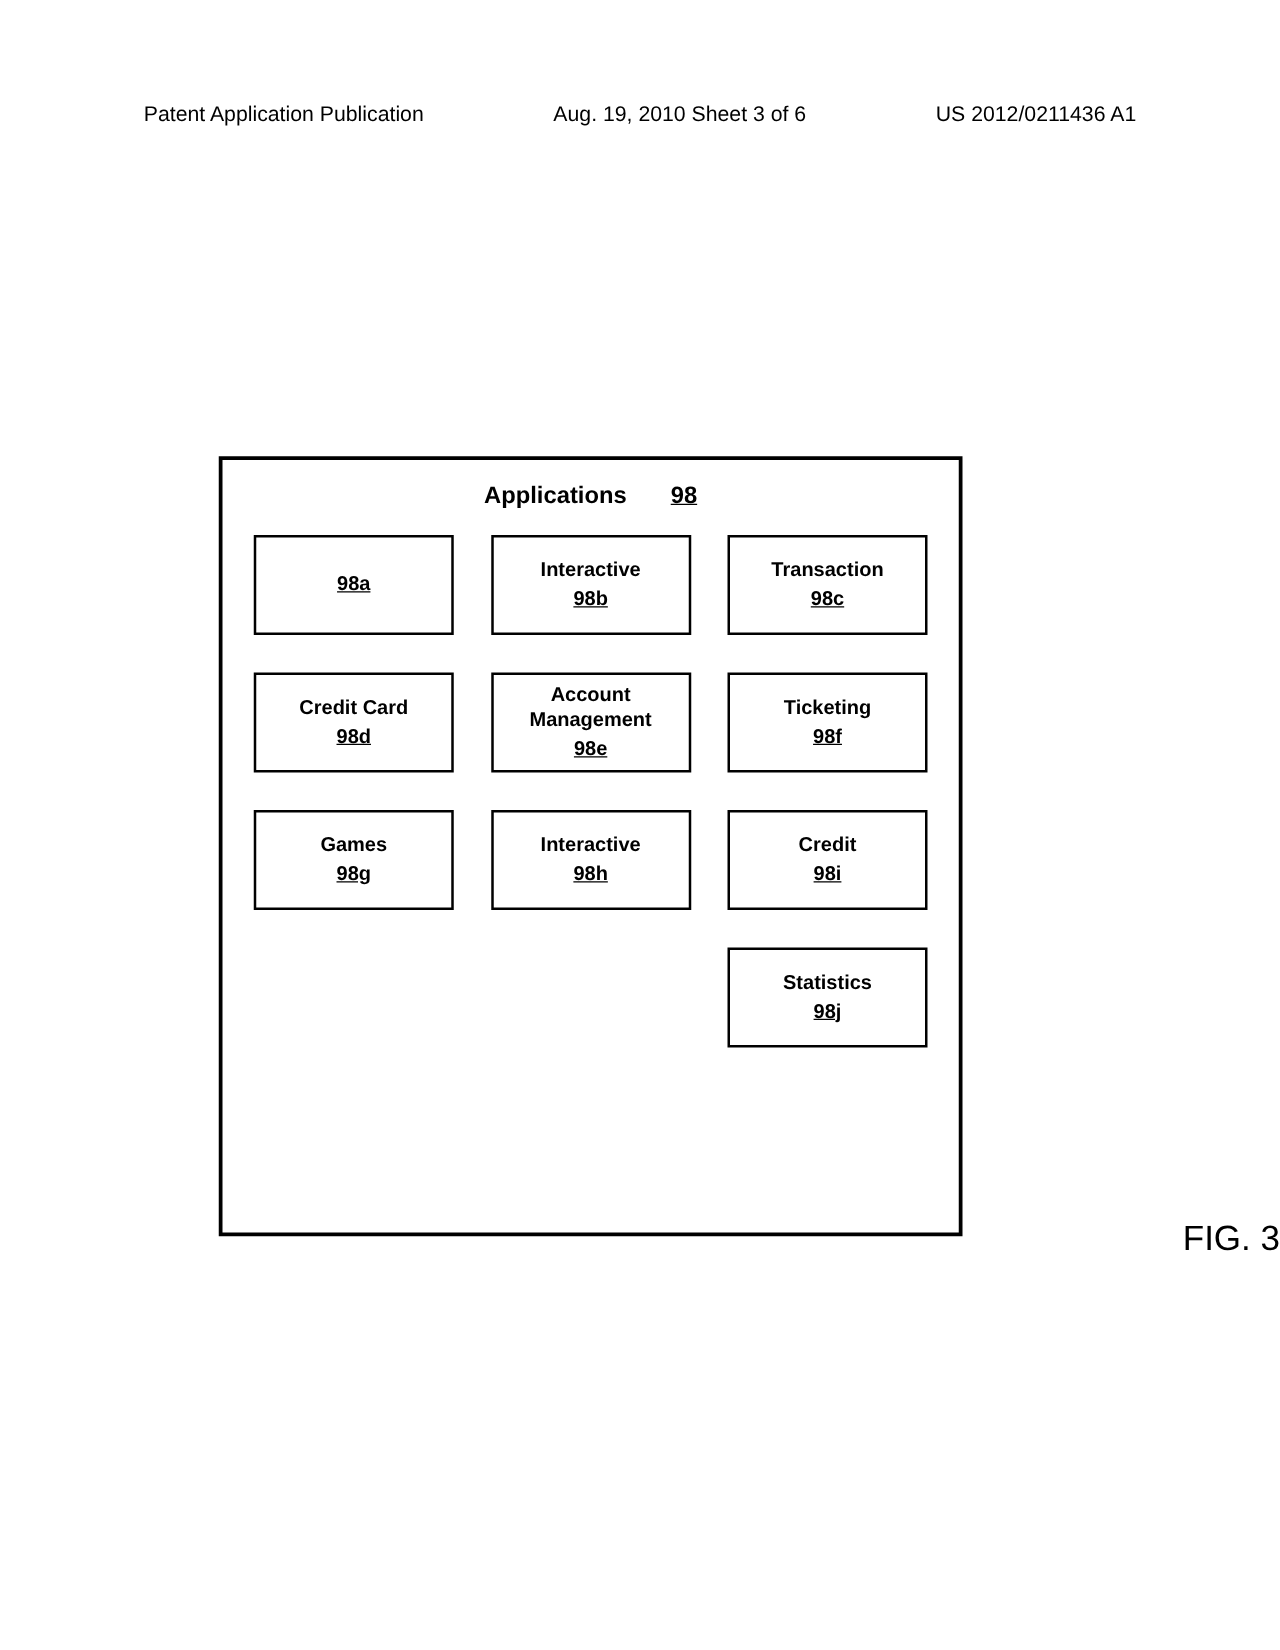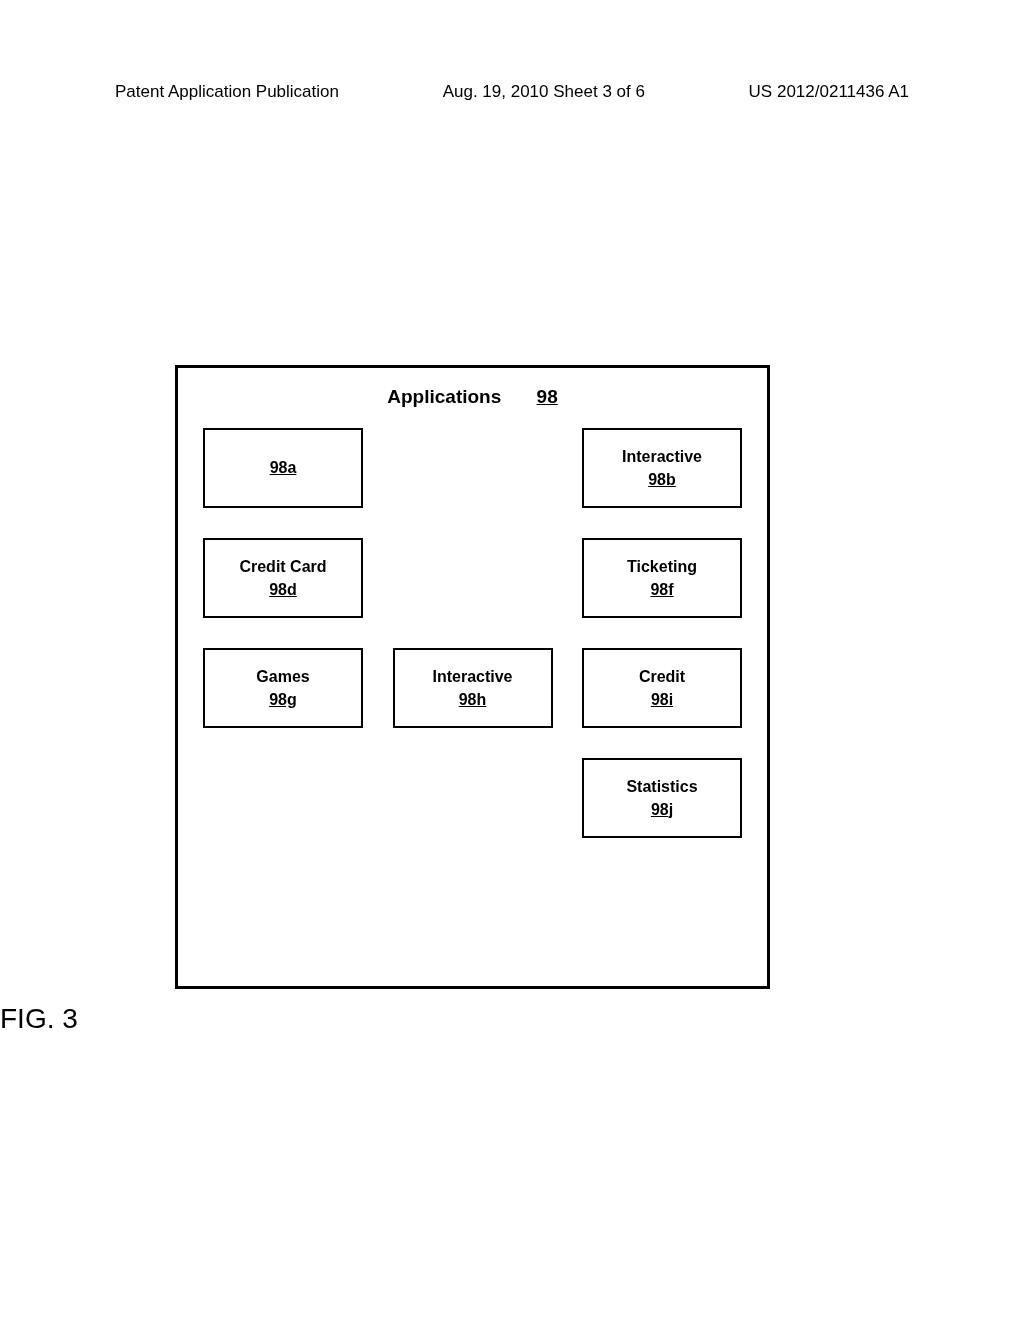--- a/index.html
+++ b/index.html
@@ -86,24 +86,23 @@
       margin-bottom: 3px;
     }
     .box-ref {
       text-decoration: underline;
     }
     .figure-caption {
       position: absolute;
       top: 975px;
       left: 0;
       right: 0;
-      text-align: left;
+      text-align: right;
       font-size: 28px;
       font-weight: normal;
-      margin-top: 28px;
     }
   </style>
 </head>
 <body>
 
 <div class="header">
   <span class="header-left">Patent Application Publication</span>
   <span class="header-center">Aug. 19, 2010  Sheet 3 of 6</span>
   <span class="header-right">US 2012/0211436 A1</span>
 </div>
@@ -115,25 +114,33 @@
   </div>
   <div class="grid">
     <div class="row">
       <div class="box">
         <div class="box-ref">98a</div>
       </div>
       <div class="box">
         <div class="box-label">Interactive</div>
         <div class="box-ref">98b</div>
       </div>
+      <div class="box">
+        <div class="box-label">Transaction</div>
+        <div class="box-ref">98c</div>
+      </div>
     </div>
     <div class="row">
       <div class="box">
         <div class="box-label">Credit Card</div>
         <div class="box-ref">98d</div>
+      </div>
+      <div class="box">
+        <div class="box-label">Account Management</div>
+        <div class="box-ref">98e</div>
       </div>
       <div class="box">
         <div class="box-label">Ticketing</div>
         <div class="box-ref">98f</div>
       </div>
     </div>
     <div class="row">
       <div class="box">
         <div class="box-label">Games</div>
         <div class="box-ref">98g</div>

